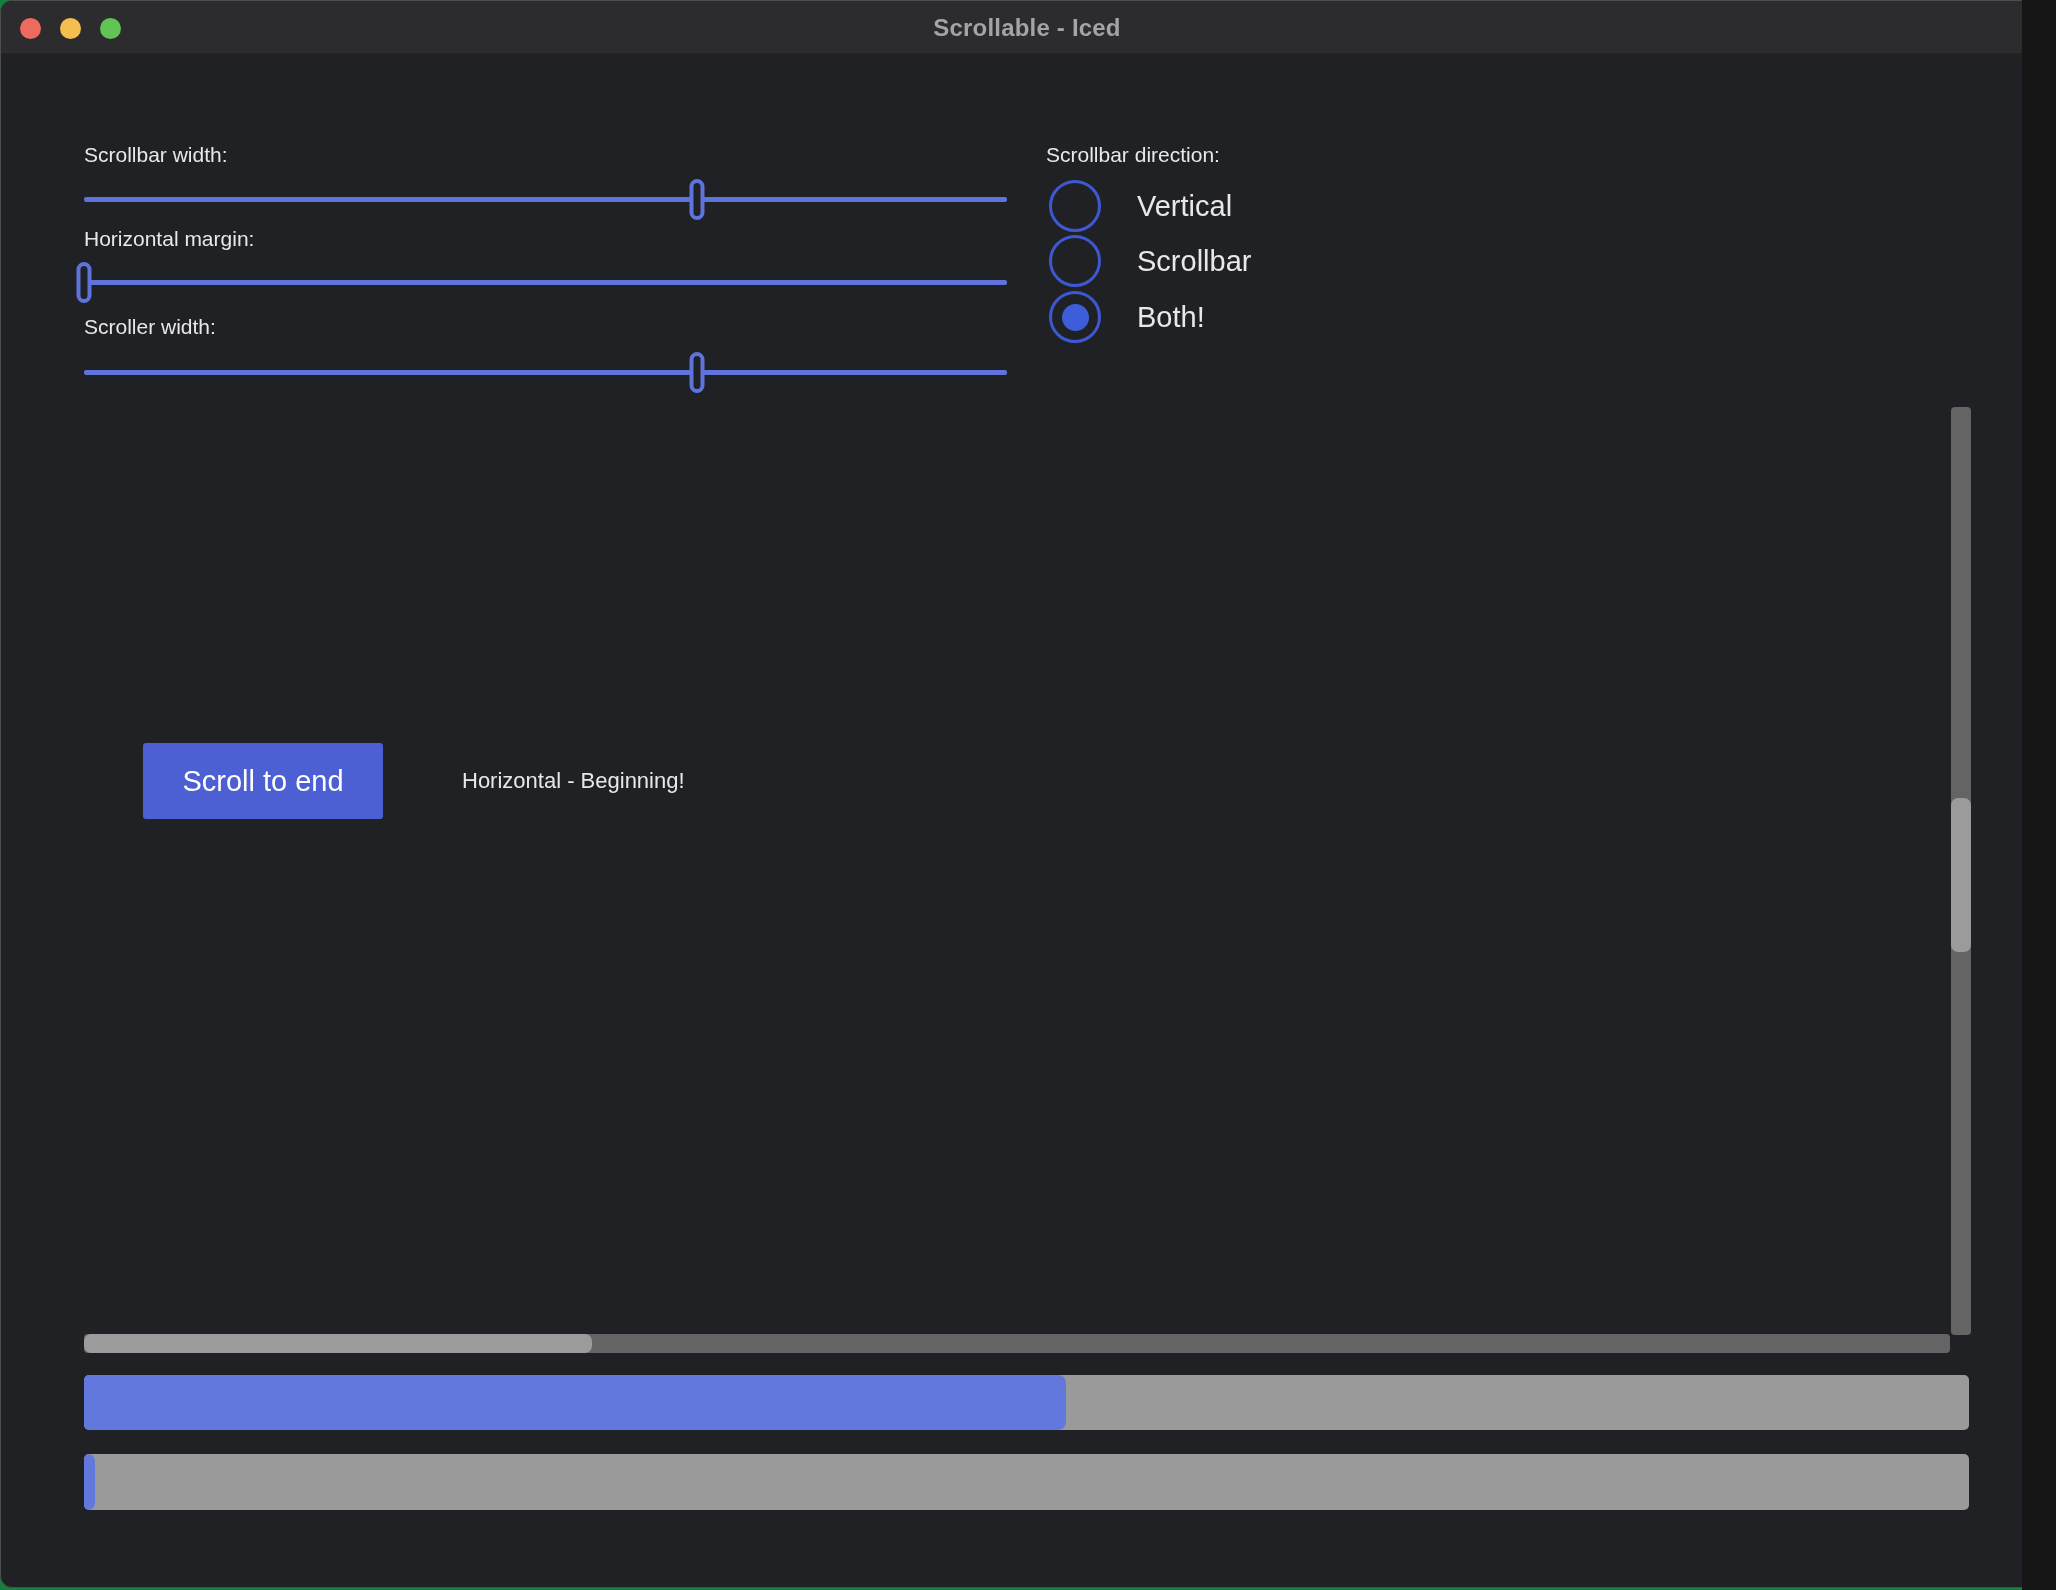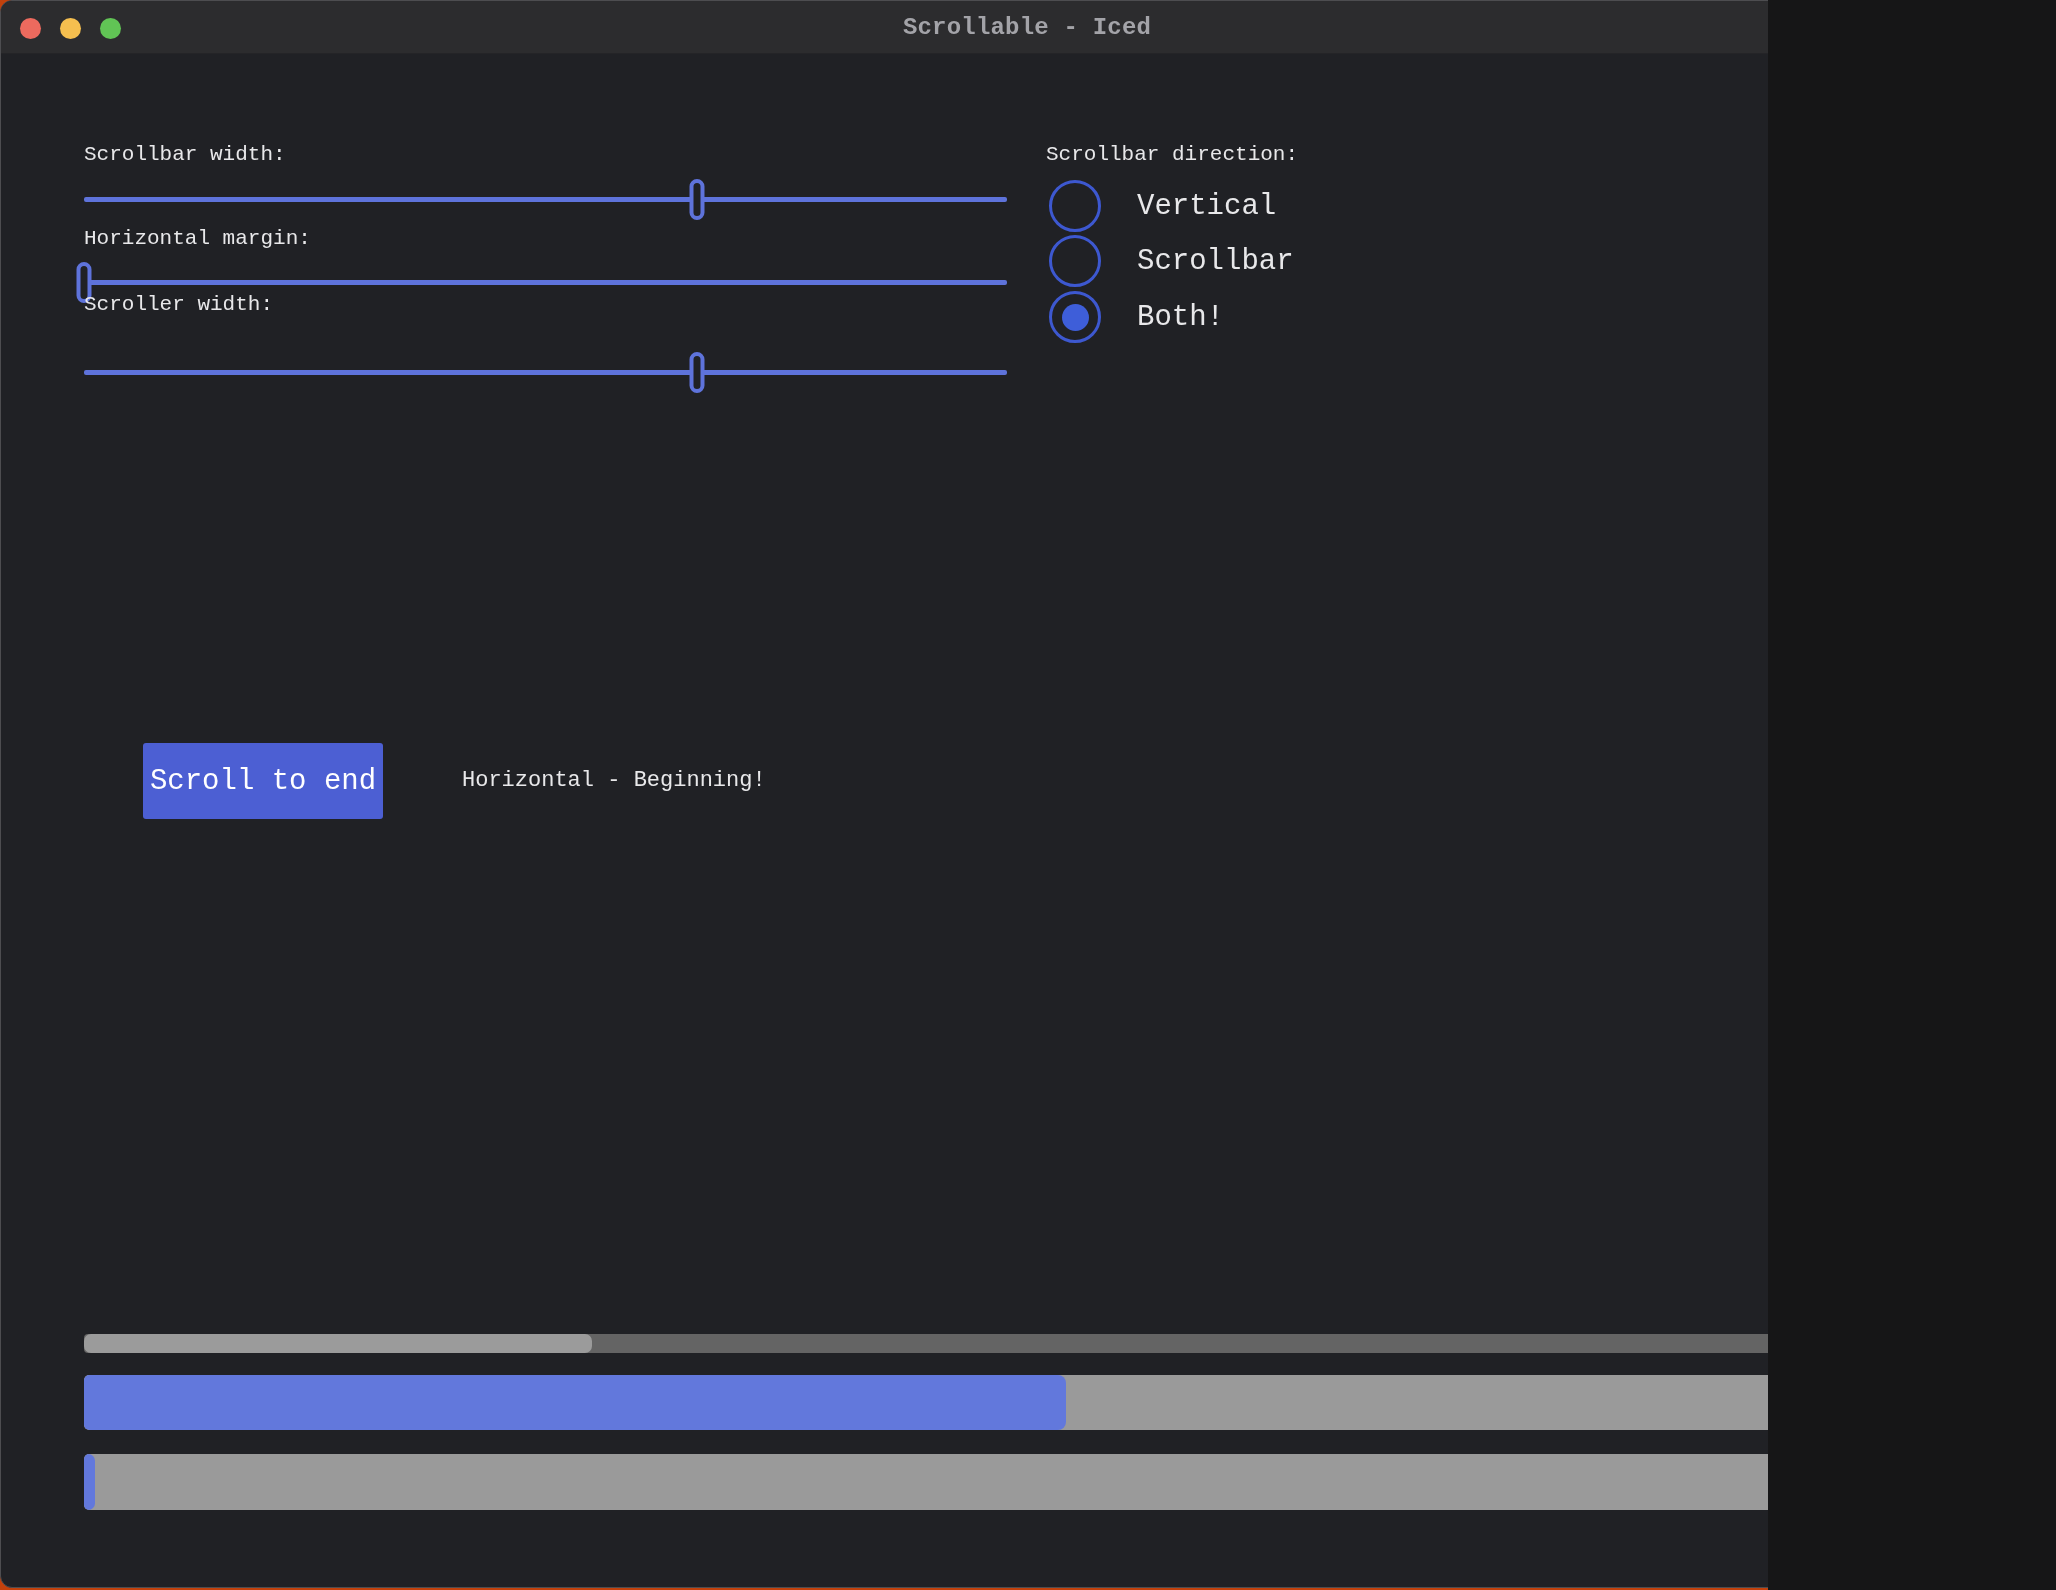--- a/index.html
+++ b/index.html
@@ -1,19 +1,19 @@
 <!DOCTYPE html>
 <html style="--bg: #202125; --titlebar: #2c2c2e; --title-text: #a3a3a8; --text: #e8e8ea; --accent: #5e73db; --accent-button: #4c5fd3; --accent-progress: #6278dc; --radio-ring: #3d58d0; --radio-dot: #3e5ed9; --track-gray: #646464; --thumb-gray: #9b9b9b; --progress-track: #9a9a9a; --traffic-red: #ed6a5e; --traffic-yellow: #f5bf4f; --traffic-green: #61c455;"><head>
 <meta charset="utf-8">
 <style>
   html,body { margin:0; padding:0; background:#161617; }
   * { box-sizing:border-box; }
   .screen {
-    position:relative; width:1768px; height:1590px; overflow:hidden;
-    font-family:Liberation Mono, monospace; background:#c2410c;
+    position:relative; width:2022px; height:1590px; overflow:hidden;
+    font-family:Liberation Sans, sans-serif; background:#15803d;
   }
   .window {
     position:absolute; left:0; top:0; width:2054px; height:1588px;
     background:var(--bg,#202125);
     border:1px solid #4d4d50; border-radius:12px; overflow:hidden;
   }
   
   .titlebar {
     position:absolute; left:0; top:0; right:0; height:53px;
     background:var(--titlebar,#2c2c2e);
@@ -110,21 +110,21 @@
       <div class="rail"></div>
       <div class="handle" style="left: 66.4%;"></div>
     </div>
 
     <div class="ctl-label" style="top:220px">Horizontal margin:</div>
     <div class="slider" style="top:261px">
       <div class="rail"></div>
       <div class="handle" style="left: 0%;"></div>
     </div>
 
-    <div class="ctl-label" style="top:286px">Scroller width:</div>
+    <div class="ctl-label" style="top:308px">Scroller width:</div>
     <div class="slider" style="top:351px">
       <div class="rail"></div>
       <div class="handle" style="left: 66.4%;"></div>
     </div>
 
     <div class="ctl-label" style="left:1045px; top:136px">Scrollbar direction:</div>
 
     <div class="radio-row" style="left:1048px; top:179px">
       <div class="radio-circle">
           <div class="radio-dot"></div>

